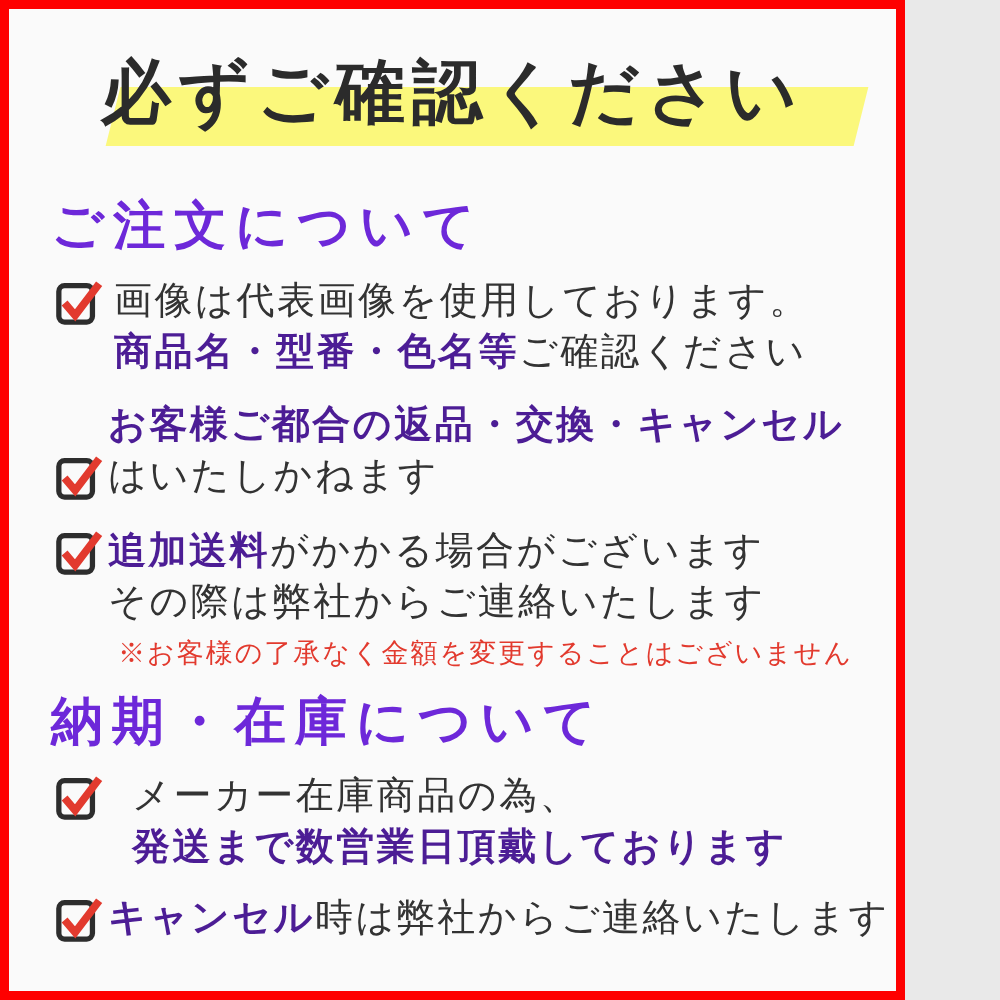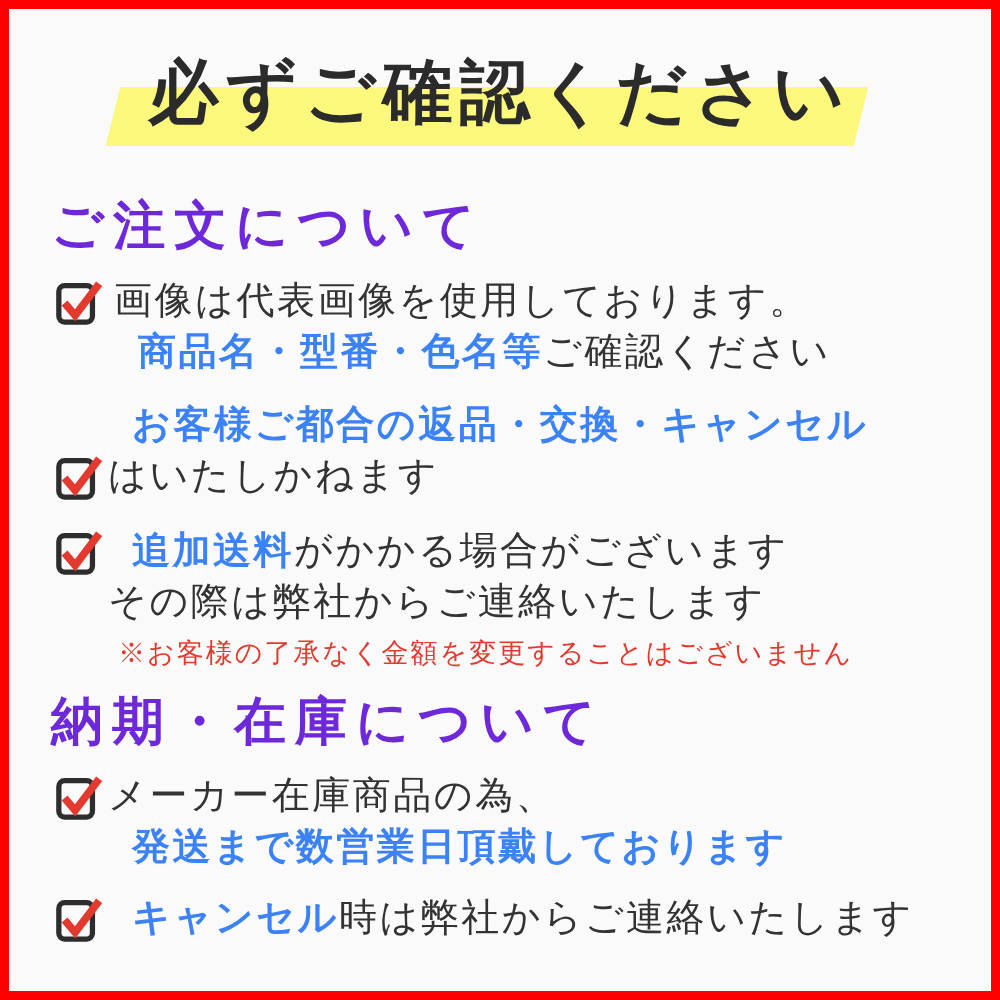--- a/index.html
+++ b/index.html
@@ -1,19 +1,19 @@
 <!DOCTYPE html>
 <html><head>
 <meta charset="utf-8">
 <style>
   * { margin: 0; padding: 0; box-sizing: border-box; }
   html, body { background: #e9e9e9; }
   .canvas {
     position: relative;
-    width: 1000px;
+    width: 905px;
     height: 1000px;
     background: #fafafa;
     border: 9px solid #fe0000;
     overflow: hidden;
     font-family: "Liberation Serif", "DejaVu Serif", serif;
     color: #2c2c2c;
   }
   
   .title-wrap {
     position: absolute;
@@ -52,36 +52,36 @@
   
   .item {
     position: absolute;
     left: 46px;
     display: flex;
     align-items: flex-start;
   }
   #item-1 { top: 266px; gap: 6px; }
   #item-2 { top: 390px; align-items: flex-end; }
   #item-3 { top: 516px; }
-  #item-4 { top: 761px; }
+  #item-4 { top: 761px; gap: 24px; }
   #item-5 { top: 883px; }
   .checkbox {
     flex: none;
     width: 48px; height: 50px;
     margin-top: 1px;
   }
   .item-text { margin-left: 5px; }
   .line {
     font-size: 38px;
     line-height: 51px;
     letter-spacing: 2.5px;
     color: #333333;
     white-space: nowrap;
   }
-  .seg-red   { color: #3b82f6; font-weight: 700; margin-left: 24px; }
+  .seg-red   { color: #4c1d95; font-weight: 700; }
   .seg-black { color: #333333; font-weight: 400; }
   .note-line {
     font-size: 27px;
     line-height: 34px;
     letter-spacing: 2px;
     margin-top: 9px;
     margin-left: 10px;
     color: #e23a2e;
     font-weight: 400;
     white-space: nowrap;

